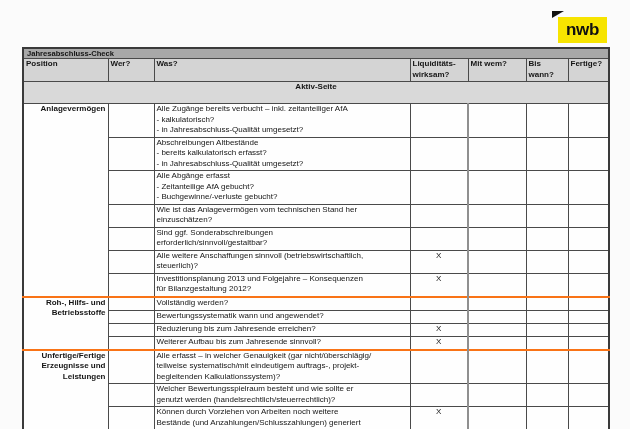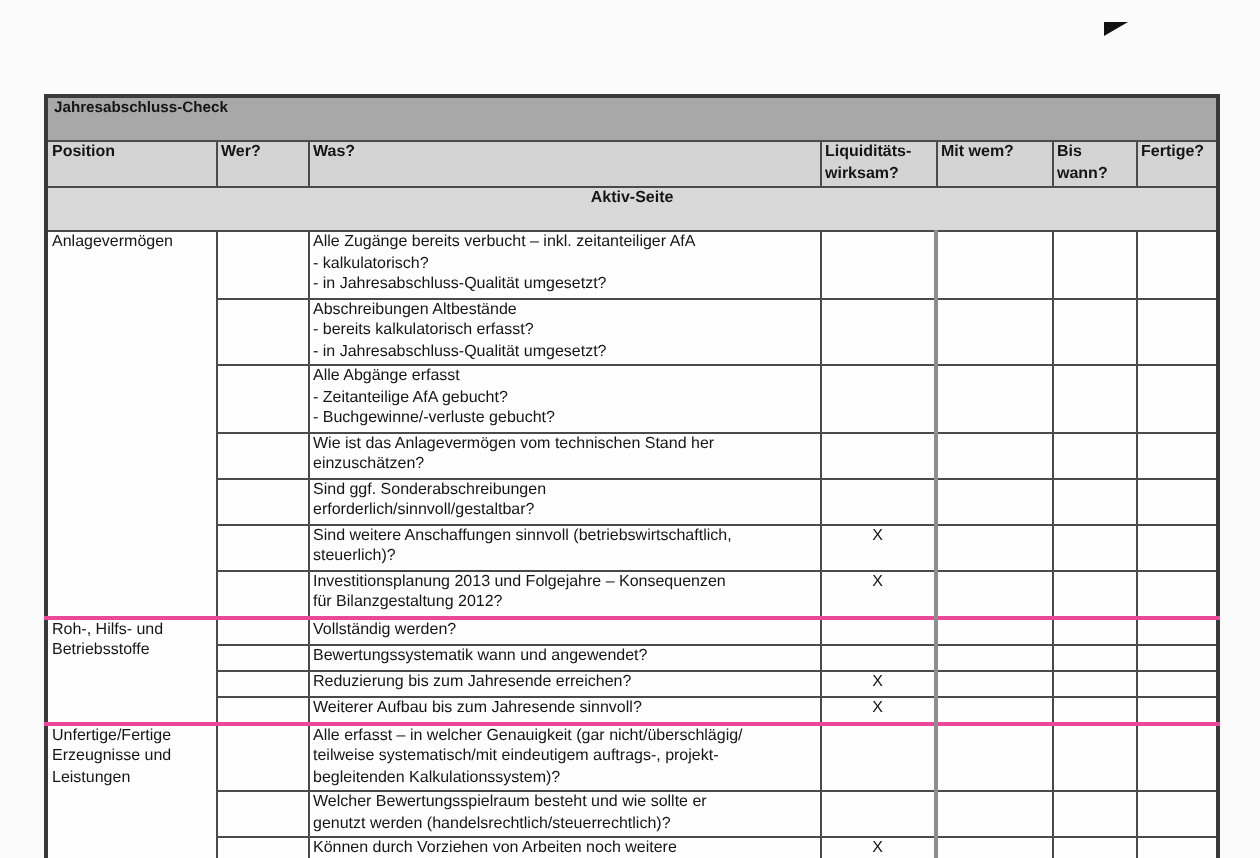--- a/index.html
+++ b/index.html
@@ -66,57 +66,59 @@
     padding: 0 2px 1px 2px;
     overflow: hidden;
   }
   tr.title-row th {
     background: #a8a8a8;
     text-align: left;
     font-size: 7.6px;
     font-weight: bold;
     height: 9px;
     line-height: 9px;
-    padding: 0 0 12px 3px;
+    padding: 0 0 0 3px;
   }
   tr.header-row th {
     background: #d4d4d4;
     text-align: left;
     font-weight: bold;
     height: 18px;
   }
   tr.section-row th {
     background: #d9d9d9;
     text-align: center;
     font-weight: bold;
     height: 20px;
     margin-top: 18px;
   }
   tbody td { background: #fefefe; }
   tbody td.pos {
-    font-weight: normal;
+    font-weight: bold;
     white-space: pre-line;
+    text-align: right;
   }
   tbody td.c-was { white-space: pre-line; }
   tbody td.c-liq {
     text-align: center;
     border-right: 2px solid #8f8f8f;
   }
-  tbody tr.group-start td { border-top: 2px solid #ec4899; }
+  tbody tr.group-start td { border-top: 2px solid #f97316; }
   tbody td.h1 { height: 11px; }
   tbody td.h2 { height: 21px; margin-left: 24px; }
   tbody td.h3 { height: 31.5px; }
 </style>
 </head>
 <body>
 
 <div class="page">
 
   <div class="logo">
     <div class="logo-flag"></div>
+    <div class="logo-box" style="background: rgb(247, 228, 0);">nwb</div>
   </div>
 
   <table class="check-table">
     <colgroup>
       <col style="width:85px">
       <col style="width:46px">
       <col style="width:256px">
       <col style="width:58px">
       <col style="width:58px">
       <col style="width:42px">
@@ -184,21 +186,21 @@
           <td class="c-wer h2"></td>
           <td class="c-was h2">Sind ggf. Sonderabschreibungen
 erforderlich/sinnvoll/gestaltbar?</td>
           <td class="c-liq h2"></td>
           <td class="c-mit h2"></td>
           <td class="c-bis h2"></td>
           <td class="c-erl h2"></td>
         </tr>
         <tr>
           <td class="c-wer h2"></td>
-          <td class="c-was h2">Sind weitere Anschaffungen sinnvoll (betriebswirtschaftlich,
+          <td class="c-was h2">Alle weitere Anschaffungen sinnvoll (betriebswirtschaftlich,
 steuerlich)?</td>
           <td class="c-liq h2">X</td>
           <td class="c-mit h2"></td>
           <td class="c-bis h2"></td>
           <td class="c-erl h2"></td>
         </tr>
         <tr>
           <td class="c-wer h2"></td>
           <td class="c-was h2">Investitionsplanung 2013 und Folgejahre – Konsequenzen
 für Bilanzgestaltung 2012?</td>

